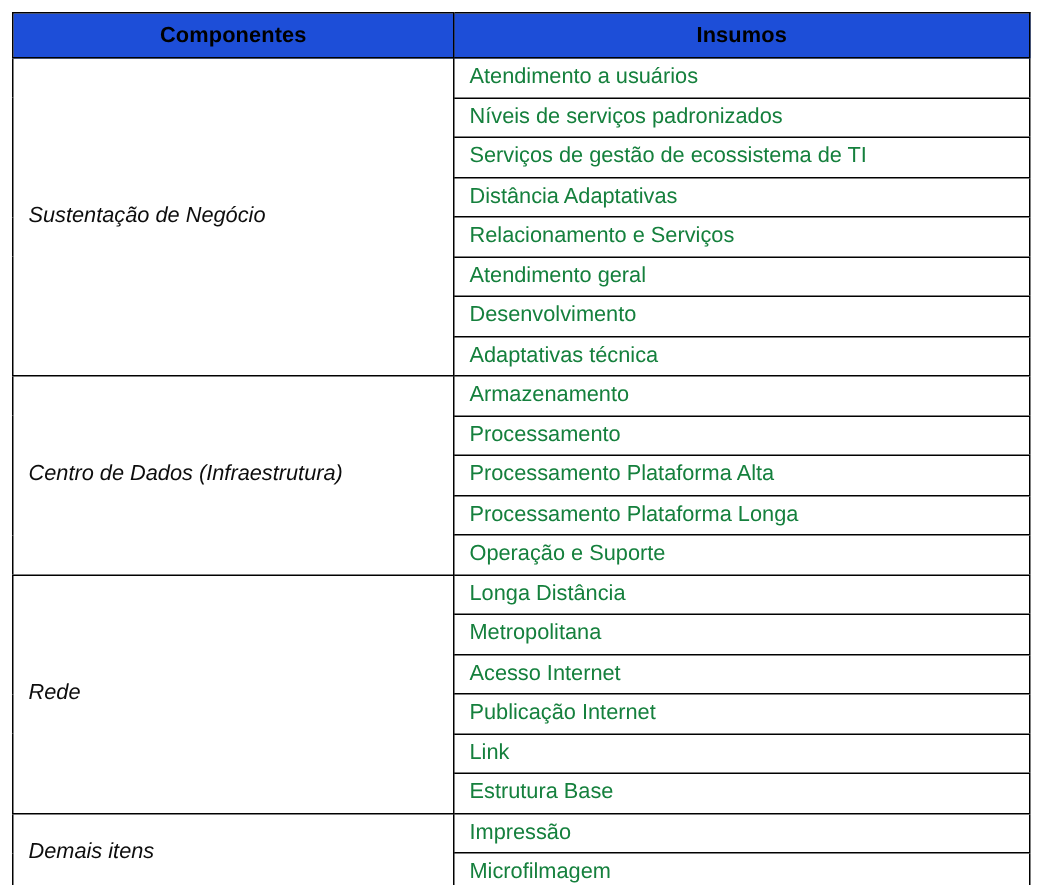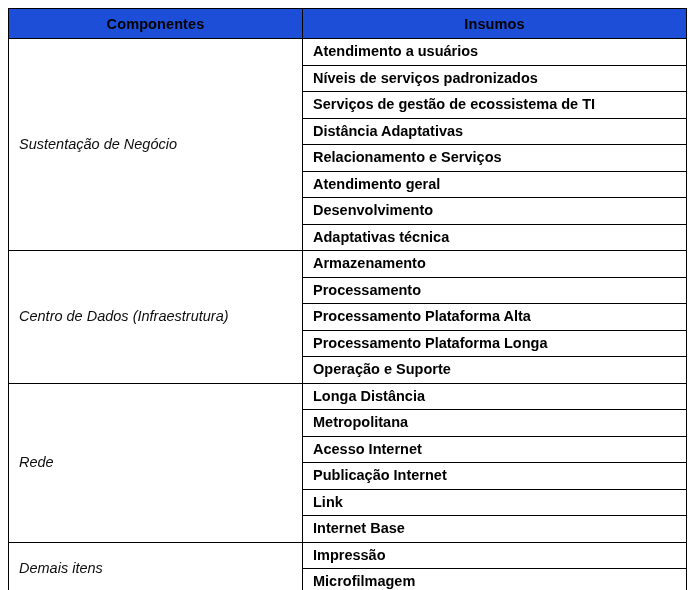--- a/index.html
+++ b/index.html
@@ -59,27 +59,27 @@
     border-right: 1px solid #000000;
     border-bottom: 1px solid #000000;
     color: #0d0d0d;
     line-height: 1.2;
     font-style: italic;
   }
 
   
   td.insumo {
     font-size: 14.5px;
-    font-weight: bold;
+    font-weight: normal;
     text-align: left;
     vertical-align: middle;
     height: 25.5px;
     padding: 0 0 0 10px;
     border-bottom: 1px solid #000000;
-    color: #000000;
+    color: #15803d;
     line-height: 1.2;
     white-space: nowrap;
     overflow: hidden;
   }
 
   
   tbody tr.last-row td.insumo,
   tbody tr.last-row td.component { border-bottom: none; }
 
   
@@ -152,21 +152,21 @@
         <tr>
           <td class="insumo">Acesso Internet</td>
         </tr>
         <tr>
           <td class="insumo">Publicação Internet</td>
         </tr>
         <tr>
           <td class="insumo">Link</td>
         </tr>
         <tr class="group-end">
-          <td class="insumo">Internet Base</td>
+          <td class="insumo">Estrutura Base</td>
         </tr>
         <tr>
           <td class="component" rowspan="2">Demais itens</td>
           <td class="insumo">Impressão</td>
         </tr>
         <tr class="group-end last-row">
           <td class="insumo">Microfilmagem</td>
         </tr>
       </tbody>
   </table>

